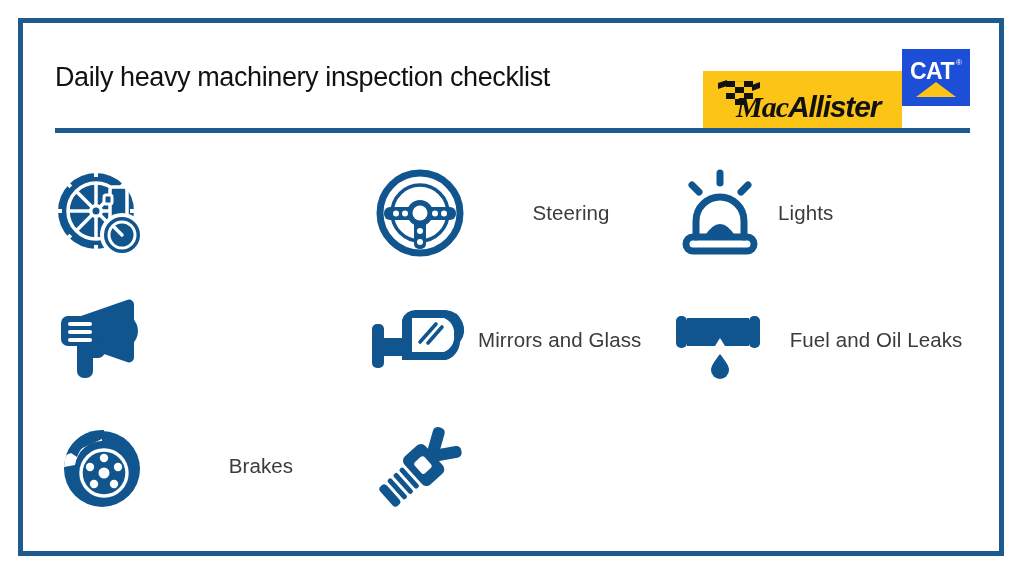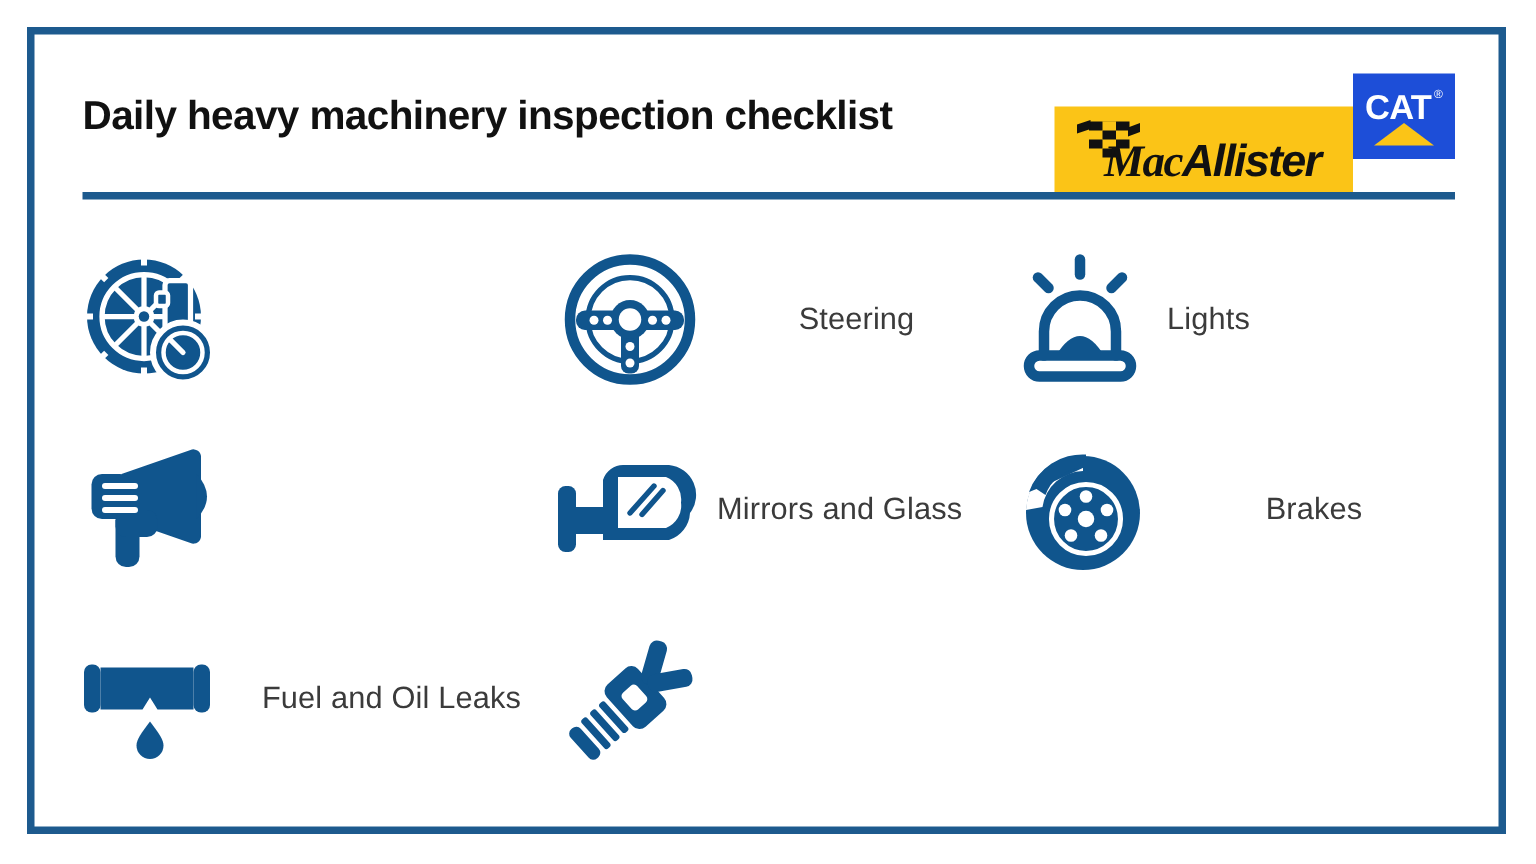--- a/index.html
+++ b/index.html
@@ -43,21 +43,21 @@
     width: 915px;
     height: 75px;
     display: flex;
     align-items: center;
     justify-content: space-between;
   }
 
   .page-title {
     font-family: "Liberation Sans", sans-serif;
     font-size: 27px;
-    font-weight: bold;
+    font-weight: normal;
     color: #111111;
     letter-spacing: -0.4px;
     white-space: nowrap;
     line-height: 1.1;
   }
 
   .logo-lockup {
     display: flex;
     align-items: stretch;
     height: 57px;
@@ -319,20 +319,37 @@
           <path d="M44 20 L76 20 A16 16 0 0 1 86 37 A16 16 0 0 1 76 54 L44 54 Z" fill="#ffffff"></path>
           <g stroke="#10558d" stroke-width="3.6" stroke-linecap="round">
             <line x1="52" y1="44" x2="68" y2="26"></line>
             <line x1="60" y1="45" x2="74" y2="29"></line>
           </g>
         </svg>
       </div>
       <div class="item-label">Mirrors and Glass</div>
     </div>
 
+    <div class="item col-1">
+      <div class="item-icon">
+        <svg width="100" height="80" viewBox="0 0 100 80">
+          <g fill="#10558d">
+
+            <rect x="6" y="16" width="11" height="32" rx="5"></rect>
+            <rect x="79" y="16" width="11" height="32" rx="5"></rect>
+
+            <path d="M17 18 L79 18 L79 46 L55 46 L50 38 L45 46 L17 46 Z"></path>
+
+            <path d="M50 54 C44 62 41 66 41 70 A9 9 0 0 0 59 70 C59 66 56 62 50 54 Z"></path>
+          </g>
+        </svg>
+      </div>
+      <div class="item-label">Fuel and Oil Leaks</div>
+    </div>
+
     <div class="item col-2">
       <div class="item-icon">
         <svg width="92" height="92" viewBox="0 0 92 92">
 
           <circle cx="48" cy="48" r="38" fill="#10558d"></circle>
 
           <path d="M10 46 A38 38 0 0 1 48 10 L48 20 A28 28 0 0 0 21 44 Z" fill="#ffffff"></path>
           <path d="M12 34 A38 38 0 0 1 50 9 L50 17 L22 30 Z" fill="#10558d"></path>
 
           <path d="M14 30 A36 36 0 0 1 46 10 L46 18 A27 27 0 0 0 23 36 Z" fill="#10558d"></path>
@@ -344,37 +361,20 @@
             <circle cx="64" cy="46" r="4.2"></circle>
             <circle cx="60" cy="63" r="4.2"></circle>
             <circle cx="40" cy="63" r="4.2"></circle>
             <circle cx="36" cy="46" r="4.2"></circle>
           </g>
         </svg>
       </div>
       <div class="item-label">Brakes</div>
     </div>
 
-    <div class="item col-1">
-      <div class="item-icon">
-        <svg width="100" height="80" viewBox="0 0 100 80">
-          <g fill="#10558d">
-
-            <rect x="6" y="16" width="11" height="32" rx="5"></rect>
-            <rect x="79" y="16" width="11" height="32" rx="5"></rect>
-
-            <path d="M17 18 L79 18 L79 46 L55 46 L50 38 L45 46 L17 46 Z"></path>
-
-            <path d="M50 54 C44 62 41 66 41 70 A9 9 0 0 0 59 70 C59 66 56 62 50 54 Z"></path>
-          </g>
-        </svg>
-      </div>
-      <div class="item-label">Fuel and Oil Leaks</div>
-    </div>
-
     <div class="item col-3">
       <div class="item-icon">
         <svg width="100" height="96" viewBox="0 0 100 96">
           <g transform="rotate(-42 50 48)" fill="#10558d">
 
             <rect x="4" y="36" width="9" height="26" rx="4"></rect>
             <rect x="16" y="36" width="5" height="26" rx="2"></rect>
             <rect x="24" y="36" width="5" height="26" rx="2"></rect>
             <rect x="32" y="36" width="5" height="26" rx="2"></rect>
 

